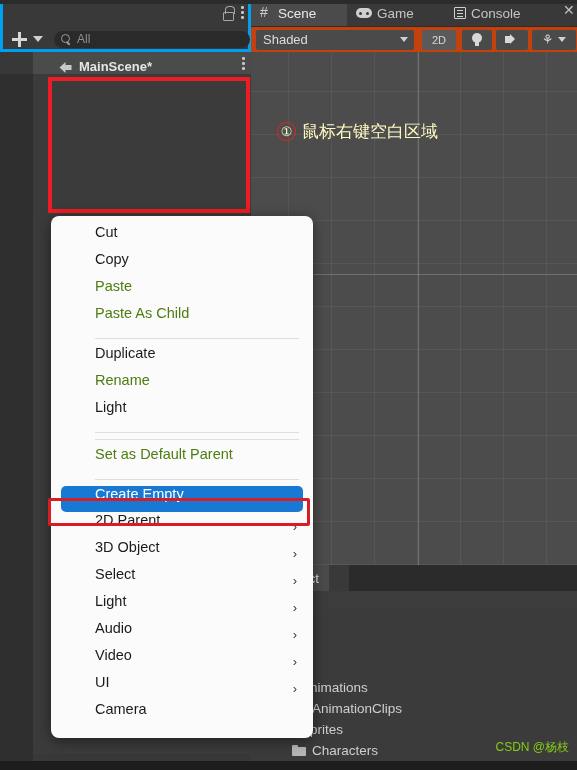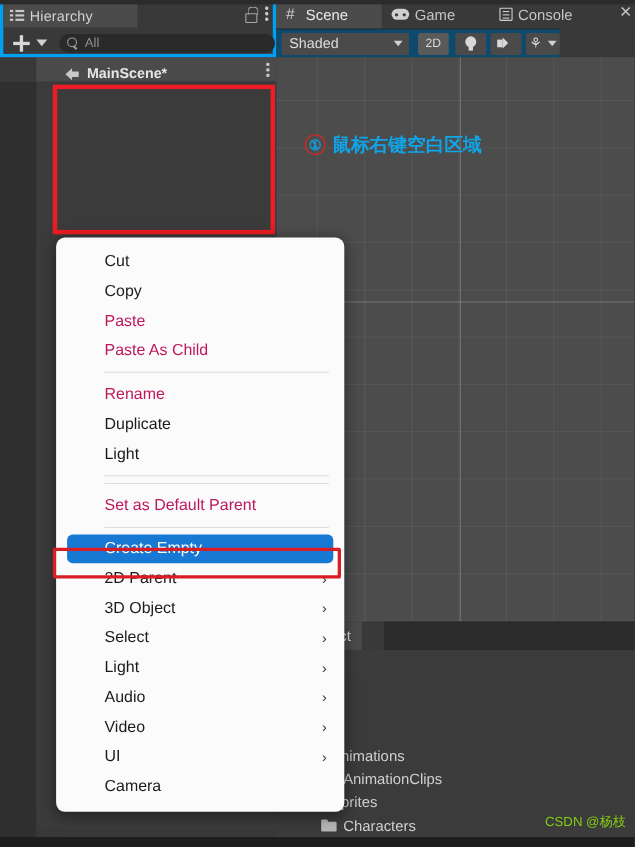--- a/index.html
+++ b/index.html
@@ -198,22 +198,22 @@
     width: 12px; height: 12px; border: 1.5px solid #cfcfcf; border-radius: 1px;
     position: relative;
   }
   .ico-console::before {
     content: ""; position: absolute; left: 2px; top: 2px; width: 6px; height: 1.3px;
     background: #cfcfcf; box-shadow: 0 3px 0 #cfcfcf, 0 6px 0 #cfcfcf;
   }
 
   
   .scene-toolbar {
-    position: absolute; left: 251px; top: 26px; width: 258px; height: 26px;
-    background: #0c4a6e; display: flex; align-items: center;
+    position: absolute; left: 251px; top: 26px; width: 326px; height: 26px;
+    background: #c2410c; display: flex; align-items: center;
     border-top: 1px solid #2c2c2c;
   }
   .shaded-dd {
     width: 158px; height: 20px; margin-left: 5px; background: #4a4a4a;
     display: flex; align-items: center; justify-content: space-between;
     padding: 0 6px 0 7px; border-radius: 2px;
     color: #dcdcdc; font-size: 13px;
   }
   .tbbtn {
     height: 20px; min-width: 28px; background: #4a4a4a; margin-left: 4px;
@@ -301,45 +301,45 @@
   }
 
   
   .ctx-menu {
     position: absolute; left: 51px; top: 216px; width: 262px; height: 522px;
     background: #fbfbfb; border-radius: 8px;
     box-shadow: 0 3px 14px rgba(0,0,0,0.45);
     padding: 8px 0 6px 0;
   }
   .mi {
-    height: 27px; display: flex; align-items: center;
+    height: 27px; display: flex; align-items: flex-start;
     padding-left: 44px; padding-right: 14px;
     color: #1b1b1b; font-size: 14.5px;
     position: relative;
   }
-  .mi.disabled { color: #be185d; }
+  .mi.disabled { color: #4d7c0f; }
   .mi.selected {
     background: #1879d4; color: #ffffff; border-radius: 5px;
     margin: 0 10px; padding-left: 34px; height: 26px;
   }
   .mi .sub-arrow {
     position: absolute; right: 16px; top: 50%; transform: translateY(-50%);
     color: #3a3a3a; font-size: 13px;
   }
   .sep {
     height: 1px; background: #dedede; margin: 6px 14px 6px 44px;
   }
   .red-box-menu {
     position: absolute; left: 48px; top: 498px; width: 262px; height: 28px;
     border: 3px solid #d81e24; border-radius: 2px;
   }
 
   
   .anno {
-    position: absolute; color: #0ea5e9; font-weight: bold;
+    position: absolute; color: #fef9c3; font-weight: normal;
     font-size: 17px; white-space: nowrap;
     font-family: "Liberation Sans", sans-serif;
   }
   .anno .circnum {
     display: inline-block; width: 19px; height: 19px; line-height: 17px;
     border: 1.8px solid #ee2020; border-radius: 50%;
     text-align: center; font-size: 13px; margin-right: 6px;
     vertical-align: 1px;
   }
   #anno1 { left: 277px; top: 120px; }
@@ -445,24 +445,20 @@
       <svg width="15" height="13" viewBox="0 0 15 13">
         <path d="M7.5 1 L1.5 6.5 L7.5 12 L7.5 9 L13.5 9 L13.5 4 L7.5 4 Z" fill="#c9c9c9"></path>
       </svg>
     </span>
     <span class="scene-name">MainScene*</span>
     <span class="kebab"></span>
   </div>
 
   <div class="hier-panel">
     <div class="hier-tabrow">
-      <div class="hier-tab">
-        <span class="tabicon ico-hier"></span>
-        <span class="tab-label">Hierarchy</span>
-      </div>
       <div class="hier-tabrow-right">
         <span class="lock-icon"></span>
         <span class="kebab"></span>
       </div>
     </div>
     <div class="hier-toolrow">
       <span class="plus-btn"></span>
       <span class="caret-down"></span>
       <div class="search-field">
         <span class="search-ico"></span>
@@ -480,25 +476,25 @@
     <div class="mi">
       <span>Copy</span>
     </div>
     <div class="mi disabled">
       <span>Paste</span>
     </div>
     <div class="mi disabled">
       <span>Paste As Child</span>
     </div>
     <div class="sep"></div>
+    <div class="mi">
+      <span>Duplicate</span>
+    </div>
     <div class="mi disabled">
       <span>Rename</span>
-    </div>
-    <div class="mi">
-      <span>Duplicate</span>
     </div>
     <div class="mi">
       <span>Light</span>
     </div>
     <div class="sep"></div>
     <div class="sep"></div>
     <div class="mi disabled">
       <span>Set as Default Parent</span>
     </div>
     <div class="sep"></div>

